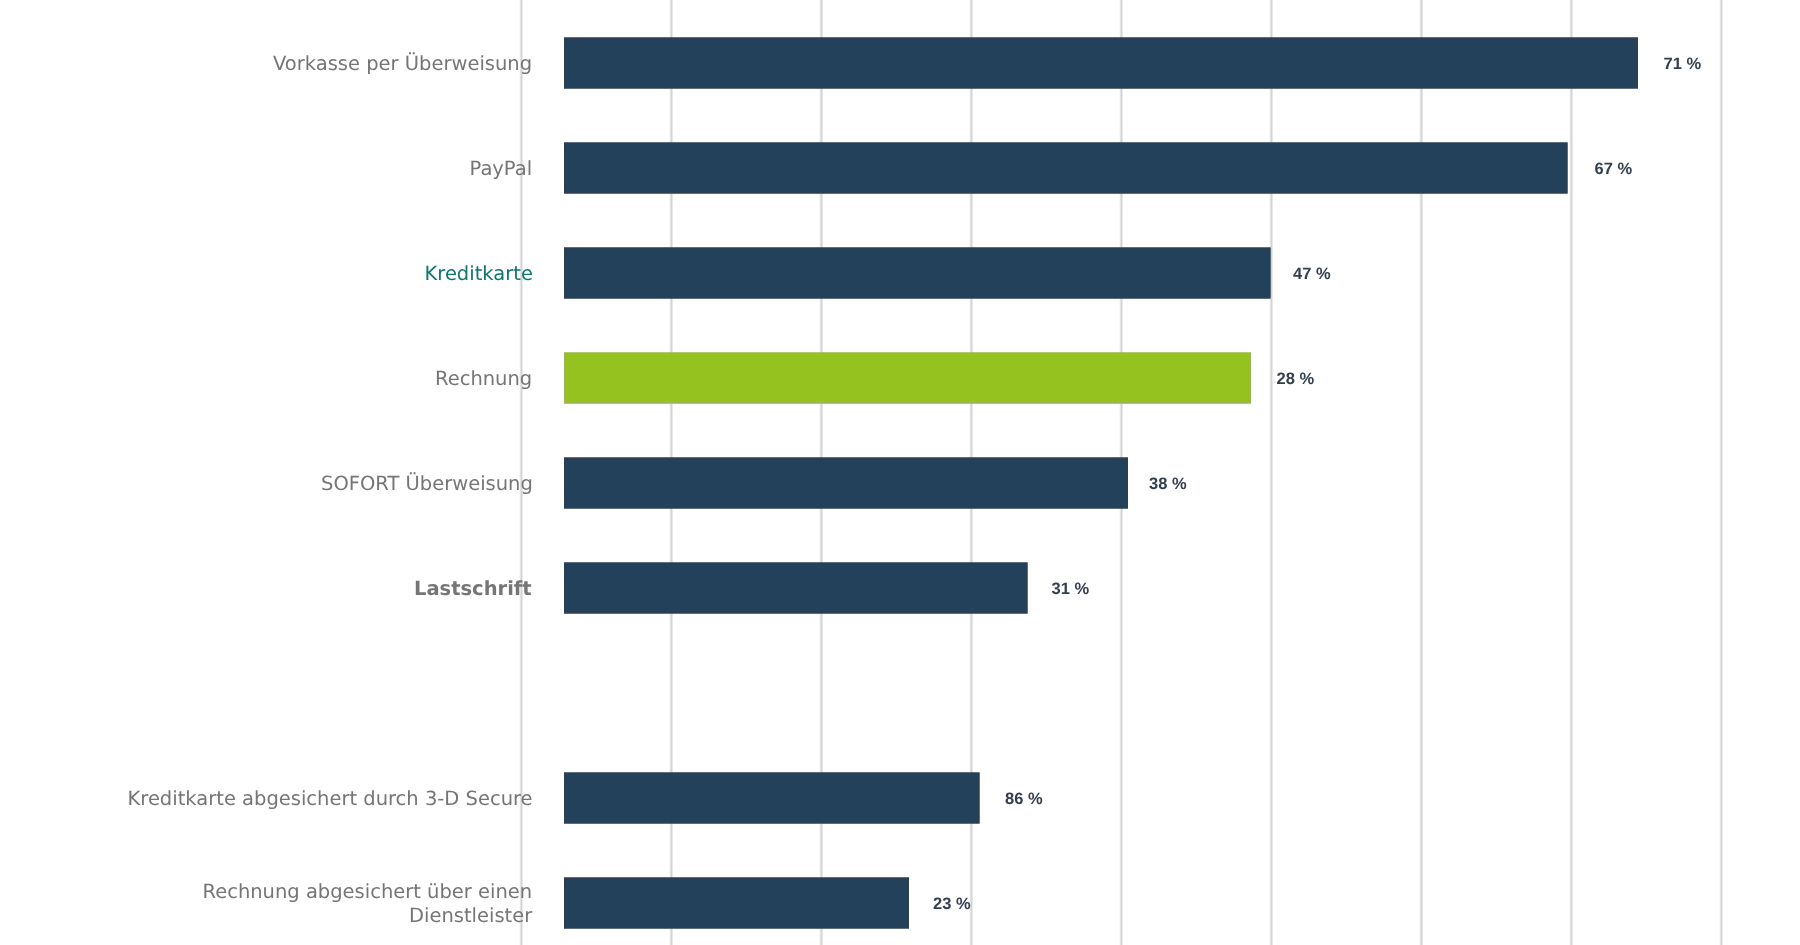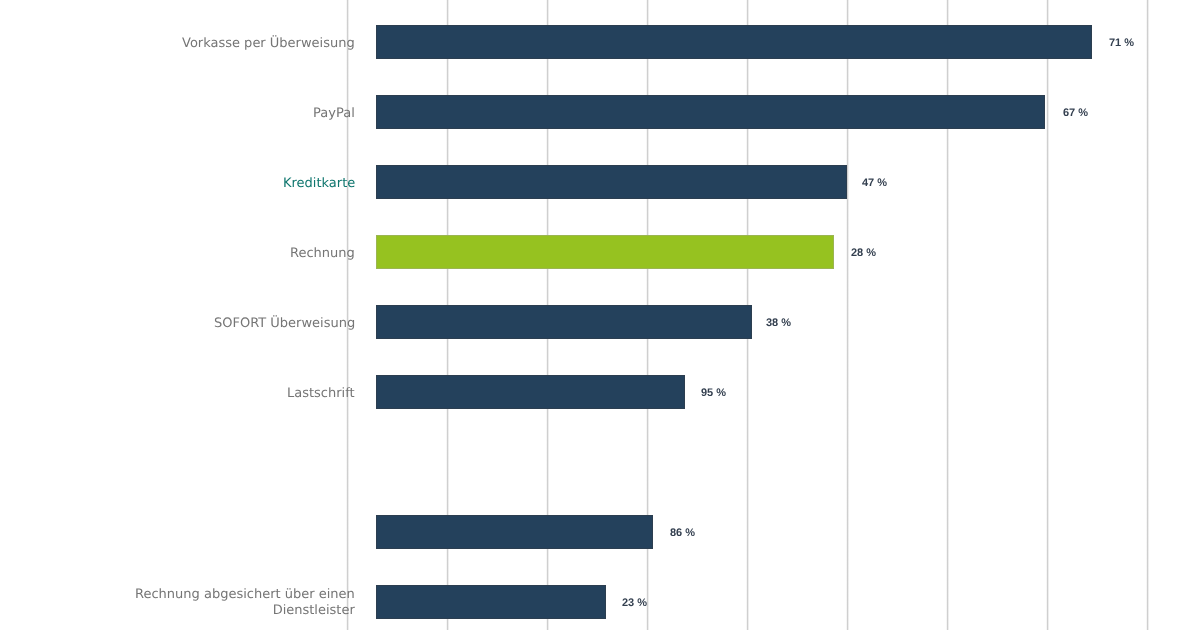--- a/index.html
+++ b/index.html
@@ -119,25 +119,26 @@
     <div class="row-label" style="color: rgb(117, 117, 117);">Rechnung</div>
     <div class="bar" style="left: 347.5px; width: 458px; background-color: rgb(150, 194, 32); border-color: rgb(155, 181, 82);"></div>
     <div class="bar-value" style="left: 822.7px; color: rgb(51, 63, 79);">28 %</div>
   </div>
       <div class="row" style="top: 305.3px;">
     <div class="row-label" style="color: rgb(117, 117, 117); text-align: right;">SOFORT Überweisung</div>
     <div class="bar" style="left: 347.5px; width: 376px; background-color: rgb(36, 65, 92); border-color: rgb(44, 62, 80);"></div>
     <div class="bar-value" style="left: 738.2px; color: rgb(51, 63, 79);">38 %</div>
   </div>
       <div class="row" style="top: 375.3px;">
-    <div class="row-label" style="color: rgb(117, 117, 117);">Lastschrift</div>
+    <div class="row-label" style="color: rgb(117, 117, 117); font-weight: bold;">Lastschrift</div>
     <div class="bar" style="left: 347.5px; width: 309px; background-color: rgb(36, 65, 92); border-color: rgb(44, 62, 80);"></div>
-    <div class="bar-value" style="left: 673.3px; color: rgb(51, 63, 79);">95 %</div>
+    <div class="bar-value" style="left: 673.3px; color: rgb(51, 63, 79);">31 %</div>
   </div>
       <div class="row" style="top: 515.3px;">
+    <div class="row-label" style="color: rgb(117, 117, 117);">Kreditkarte abgesichert durch 3-D Secure</div>
     <div class="bar" style="left: 347.5px; width: 277px; background-color: rgb(36, 65, 92); border-color: rgb(44, 62, 80);"></div>
     <div class="bar-value" style="left: 642.3px; color: rgb(51, 63, 79);">86 %</div>
   </div>
       <div class="row" style="top: 585.3px;">
     <div class="row-label" style="color: rgb(117, 117, 117);">Rechnung abgesichert über einen
 Dienstleister</div>
     <div class="bar" style="left: 347.5px; width: 230px; background-color: rgb(36, 65, 92); border-color: rgb(44, 62, 80);"></div>
     <div class="bar-value" style="left: 593.9px; color: rgb(51, 63, 79);">23 %</div>
   </div>
     </div>

